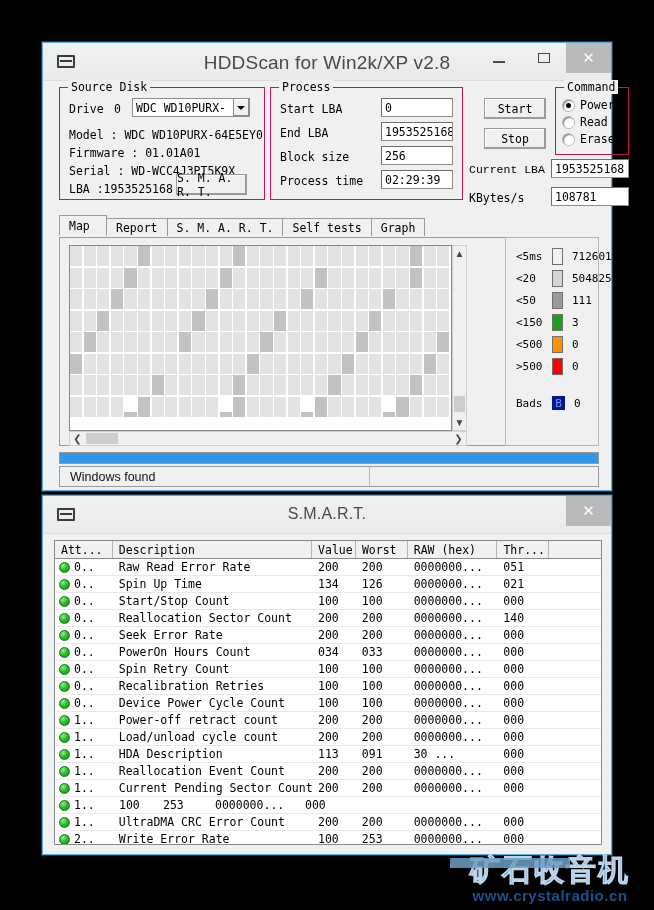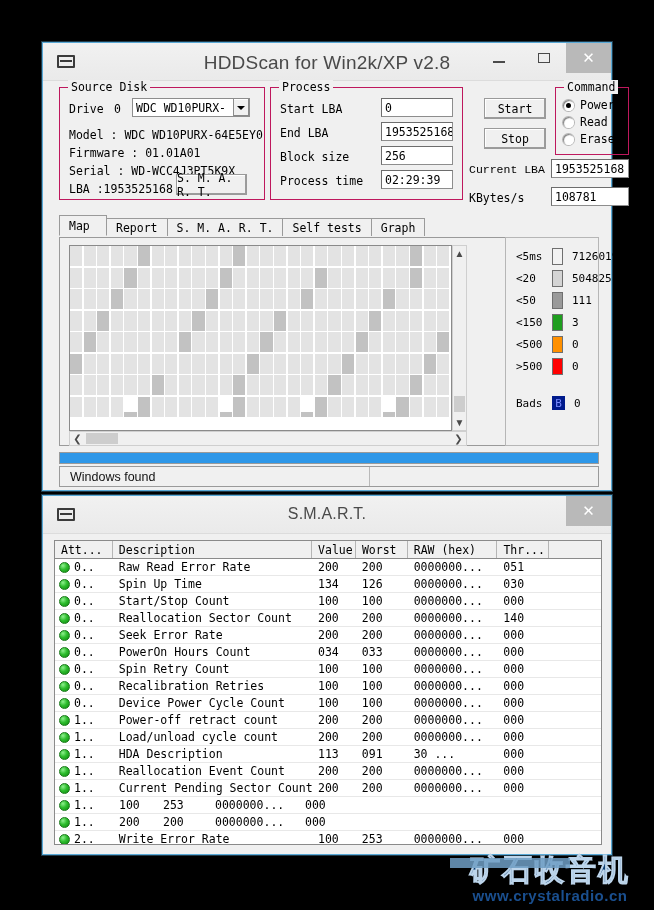--- a/index.html
+++ b/index.html
@@ -719,21 +719,21 @@
           </div>
           <div class="trow">
             <div class="td" style="width: 58px; padding-left: 0px;">
               <span class="dot"></span>
               <span>0..</span>
             </div>
             <div class="td" style="width: 200px;">Spin Up Time</div>
             <div class="td" style="width: 44px;">134</div>
             <div class="td" style="width: 52px;">126</div>
             <div class="td" style="width: 90px;">0000000...</div>
-            <div class="td" style="width: 52px;">030</div>
+            <div class="td" style="width: 52px;">021</div>
             <div class="td" style="width: 52px;"></div>
           </div>
           <div class="trow">
             <div class="td" style="width: 58px; padding-left: 0px;">
               <span class="dot"></span>
               <span>0..</span>
             </div>
             <div class="td" style="width: 200px;">Start/Stop Count</div>
             <div class="td" style="width: 44px;">100</div>
             <div class="td" style="width: 52px;">100</div>
@@ -882,20 +882,21 @@
             <div class="td" style="width: 52px;">253</div>
             <div class="td" style="width: 90px;">0000000...</div>
             <div class="td" style="width: 52px;">000</div>
             <div class="td" style="width: 52px;"></div>
           </div>
           <div class="trow">
             <div class="td" style="width: 58px; padding-left: 0px;">
               <span class="dot"></span>
               <span>1..</span>
             </div>
+            <div class="td" style="width: 200px;">UltraDMA CRC Error Count</div>
             <div class="td" style="width: 44px;">200</div>
             <div class="td" style="width: 52px;">200</div>
             <div class="td" style="width: 90px;">0000000...</div>
             <div class="td" style="width: 52px;">000</div>
             <div class="td" style="width: 52px;"></div>
           </div>
           <div class="trow">
             <div class="td" style="width: 58px; padding-left: 0px;">
               <span class="dot"></span>
               <span>2..</span>

